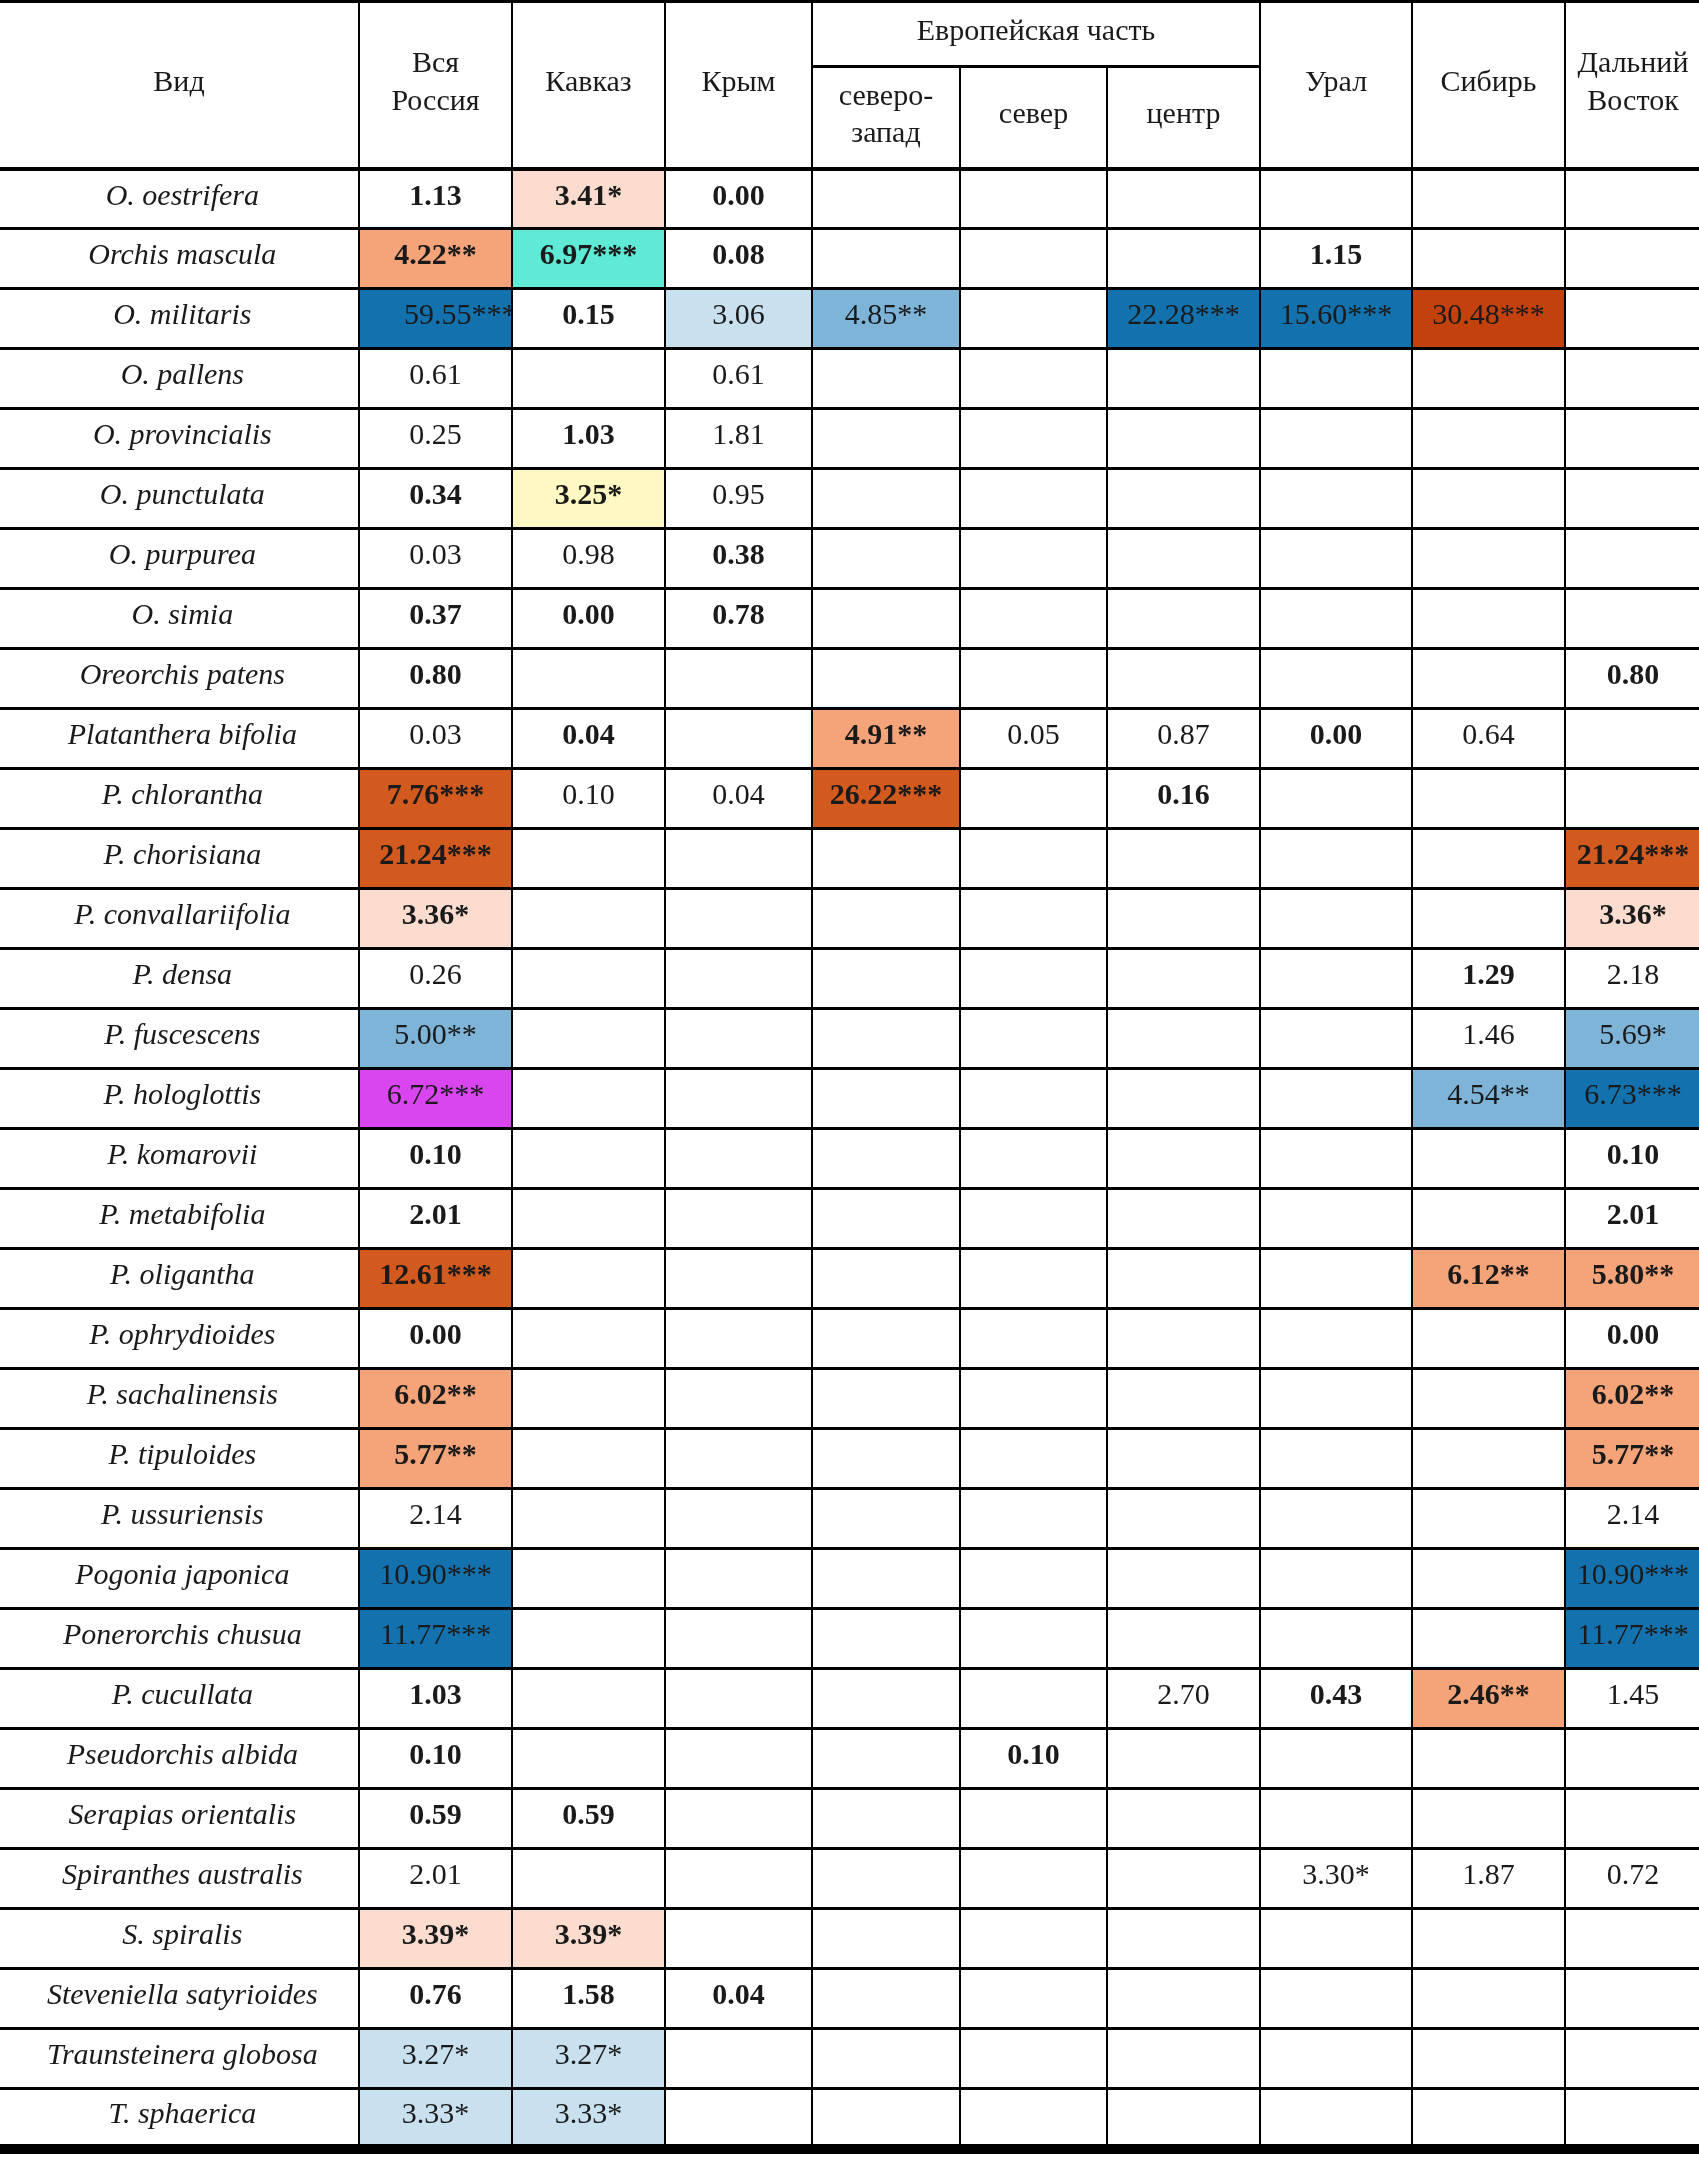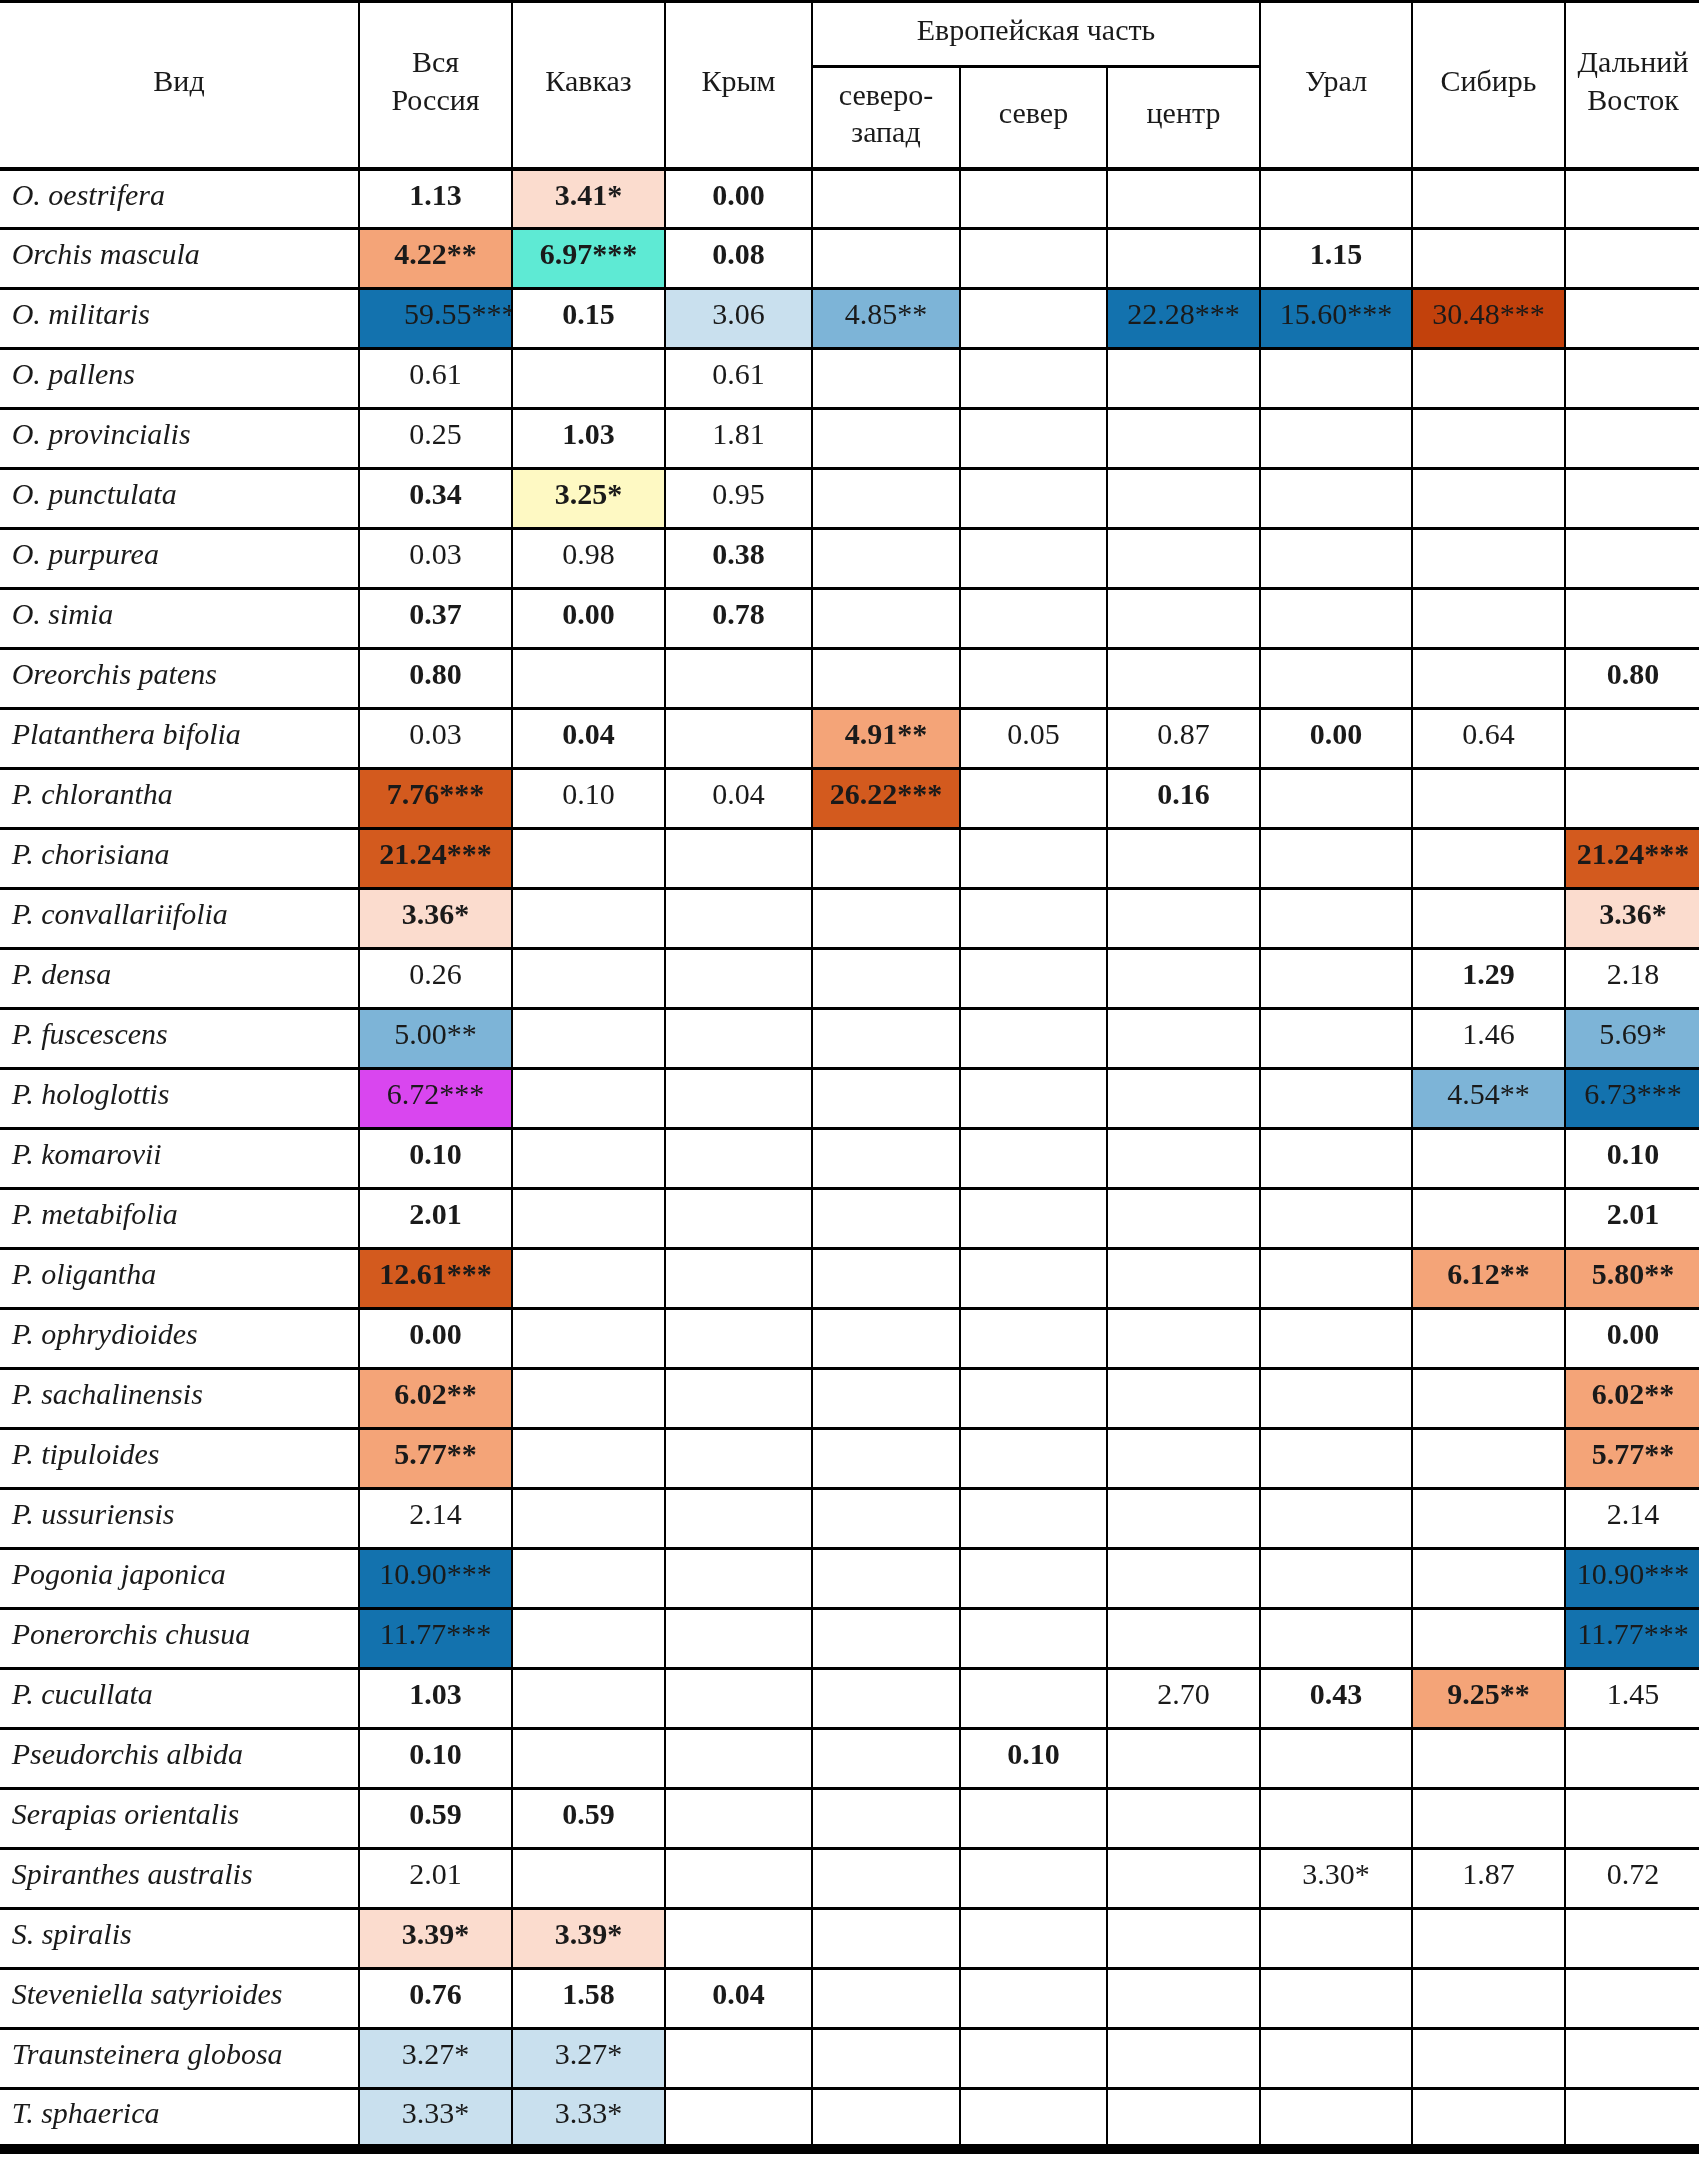--- a/index.html
+++ b/index.html
@@ -38,21 +38,21 @@
   thead th {
     white-space: pre-line;
     line-height: 1.25;
     border-bottom-width: 4.2px;
   }
   thead tr.group-row { height: 65px; }
   thead tr.sub-row   { height: 102px; }
   thead tr.group-row th.group { border-bottom-width: 2.5px; }
   tbody tr { height: 60px; }
   td.species {
-    text-align: left;
+    text-align: center;
     font-style: italic;
     padding-left: 11.7px;
     white-space: nowrap;
   }
   .bold { font-weight: bold; }
   .no-left  { border-left: 0; }
   .no-right { border-right: 0; }
 </style>
 </head>
 <body>
@@ -394,21 +394,21 @@
         </tr>
         <tr>
           <td class="species no-left">P. cucullata</td>
           <td class="bold">1.03</td>
           <td></td>
           <td></td>
           <td></td>
           <td></td>
           <td>2.70</td>
           <td class="bold">0.43</td>
-          <td class="bold" style="background: rgb(244, 164, 120);">9.25**</td>
+          <td class="bold" style="background: rgb(244, 164, 120);">2.46**</td>
           <td class="no-right">1.45</td>
         </tr>
         <tr>
           <td class="species no-left">Pseudorchis albida</td>
           <td class="bold">0.10</td>
           <td></td>
           <td></td>
           <td></td>
           <td class="bold">0.10</td>
           <td></td>

